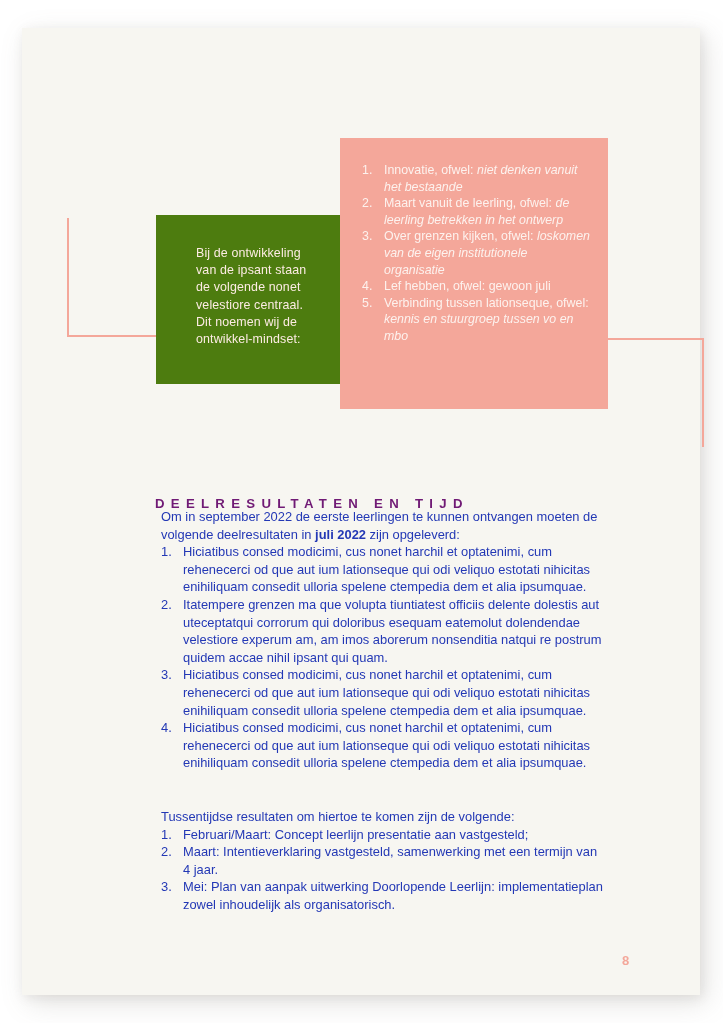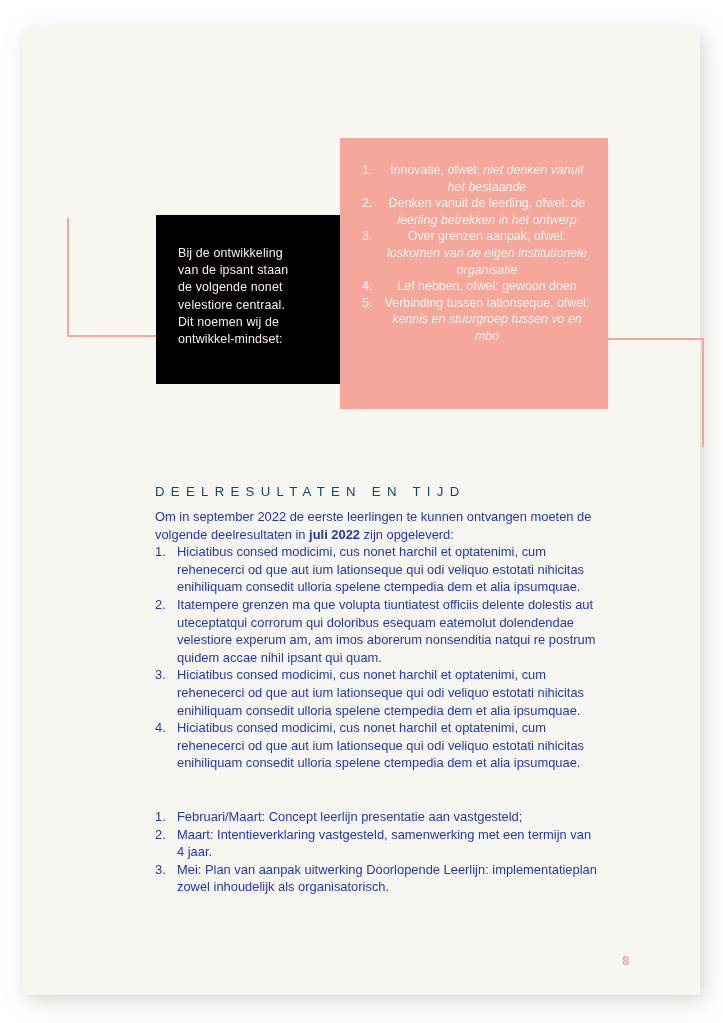--- a/index.html
+++ b/index.html
@@ -53,22 +53,22 @@
     pointer-events: none;
   }
 
   
   .box-orange {
     position: absolute;
     left: 134px;
     top: 187px;
     width: 196px;
     height: 169px;
-    background: #000000;
-    padding: 30px 20px 0 22px;
+    background: #4d7c0f;
+    padding: 30px 20px 0 40px;
   }
   .box-orange .line {
     color: #fdece4;
     font-size: 12.4px;
     line-height: 17.2px;
     letter-spacing: 0.15px;
     white-space: nowrap;
   }
 
   
@@ -85,38 +85,38 @@
     display: flex;
     color: #fdf2ee;
     font-size: 12.4px;
     line-height: 16.6px;
     margin-bottom: 0px;
   }
   .pink-num {
     width: 22px;
     flex: 0 0 22px;
   }
-  .pink-body { flex: 1; text-align: center; }
+  .pink-body { flex: 1; }
   .pink-body i { font-style: italic; }
 
   
   .section-heading {
     position: absolute;
     left: 133px;
-    top: 456px;
-    color: #0c4a6e;
+    top: 468px;
+    color: #701a75;
     font-size: 13.2px;
-    font-weight: normal;
+    font-weight: bold;
     letter-spacing: 6.3px;
   }
 
   
   .body-copy {
     position: absolute;
-    left: 133px;
+    left: 139px;
     top: 480px;
     width: 446px;
     color: #2338b5;
     font-size: 12.9px;
     line-height: 17.6px;
   }
   .body-copy .intro { margin: 0 0 0 0; }
   .body-copy b { font-weight: bold; }
 
   ol.num-list {
@@ -165,29 +165,29 @@
       <div class="line">ontwikkel-mindset:</div>
     </div>
 
     <div class="box-pink">
       <div class="pink-item">
         <span class="pink-num">1.</span>
         <span class="pink-body"><span>Innovatie, ofwel: </span><i>niet denken vanuit het bestaande</i></span>
       </div>
       <div class="pink-item">
         <span class="pink-num">2.</span>
-        <span class="pink-body"><span>Denken vanuit de leerling, ofwel: </span><i>de leerling betrekken in het ontwerp</i></span>
+        <span class="pink-body"><span>Maart vanuit de leerling, ofwel: </span><i>de leerling betrekken in het ontwerp</i></span>
       </div>
       <div class="pink-item">
         <span class="pink-num">3.</span>
-        <span class="pink-body"><span>Over grenzen aanpak, ofwel: </span><i>loskomen van de eigen institutionele organisatie</i></span>
+        <span class="pink-body"><span>Over grenzen kijken, ofwel: </span><i>loskomen van de eigen institutionele organisatie</i></span>
       </div>
       <div class="pink-item">
         <span class="pink-num">4.</span>
-        <span class="pink-body"><span>Lef hebben, ofwel: gewoon doen</span><i></i></span>
+        <span class="pink-body"><span>Lef hebben, ofwel: gewoon juli</span><i></i></span>
       </div>
       <div class="pink-item">
         <span class="pink-num">5.</span>
         <span class="pink-body"><span>Verbinding tussen lationseque, ofwel: </span><i>kennis en stuurgroep tussen vo en mbo</i></span>
       </div>
     </div>
 
     <div class="section-heading">DEELRESULTATEN EN TIJD</div>
 
     <div class="body-copy">
@@ -208,20 +208,21 @@
           <span class="txt">Hiciatibus consed modicimi, cus nonet harchil et optatenimi, cum rehenecerci od que aut ium lationseque qui odi veliquo estotati nihicitas enihiliquam consedit ulloria spelene ctempedia dem et alia ipsumquae.</span>
         </li>
         <li>
           <span class="num">4.</span>
           <span class="txt">Hiciatibus consed modicimi, cus nonet harchil et optatenimi, cum rehenecerci od que aut ium lationseque qui odi veliquo estotati nihicitas enihiliquam consedit ulloria spelene ctempedia dem et alia ipsumquae.</span>
         </li>
       </ol>
 
       <div class="block-gap"></div>
 
+      <p class="intro">Tussentijdse resultaten om hiertoe te komen zijn de volgende:</p>
 
       <ol class="num-list">
         <li>
           <span class="num">1.</span>
           <span class="txt">Februari/Maart: Concept leerlijn presentatie aan vastgesteld;</span>
         </li>
         <li>
           <span class="num">2.</span>
           <span class="txt">Maart: Intentieverklaring vastgesteld, samenwerking met een termijn van 4 jaar.</span>
         </li>

